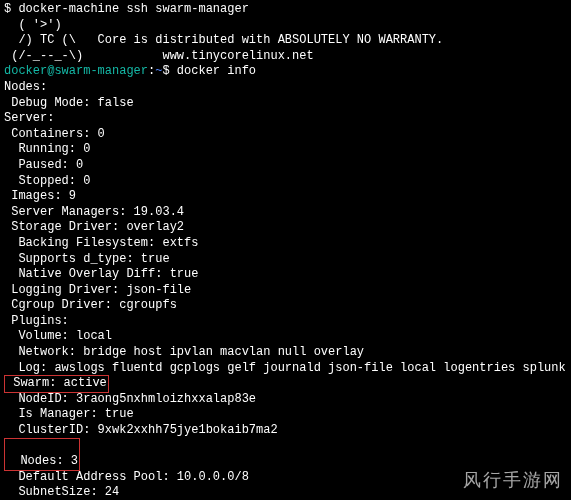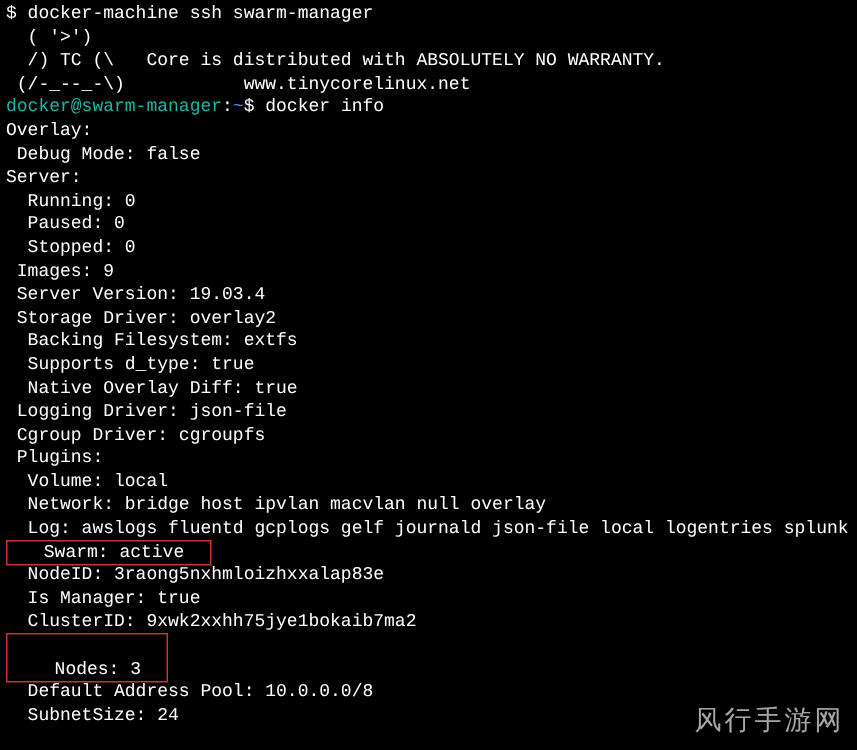--- a/index.html
+++ b/index.html
@@ -24,21 +24,21 @@
     }
     .user-host {
       color: #14b8a6;
     }
     .path {
       color: #5588ff;
     }
     .highlight-box {
       border: 1px solid #cc3333;
       display: inline-block;
-      padding: 0 17px;
+      padding: 0 1px;
       margin: -1px 0;
     }
     .watermark {
       position: absolute;
       bottom: 8px;
       right: 8px;
       color: rgba(255,255,255,0.65);
       font-size: 18px;
       font-family: sans-serif;
       letter-spacing: 2px;
@@ -47,29 +47,30 @@
 </head>
 <body>
 
 <div class="line">$ docker-machine ssh swarm-manager</div>
 <div class="line">  ( '&gt;')</div>
 <div class="line">  /) TC (\   Core is distributed with ABSOLUTELY NO WARRANTY.</div>
 <div class="line"> (/-_--_-\)           www.tinycorelinux.net</div>
 <div class="line"></div>
 <div class="line"><span class="user-host">docker@swarm-manager</span><span>:</span><span class="path">~</span><span>$ </span><span>docker info</span></div>
 <div id="output-lines">
-    <div class="line">Overlay:</div>
+    <div class="line">Nodes:</div>
     <div class="line"> Debug Mode: false</div>
     <div class="line"></div>
     <div class="line">Server:</div>
+    <div class="line"> Containers: 0</div>
     <div class="line">  Running: 0</div>
     <div class="line">  Paused: 0</div>
     <div class="line">  Stopped: 0</div>
     <div class="line"> Images: 9</div>
-    <div class="line"> Server Version: 19.03.4</div>
+    <div class="line"> Server Managers: 19.03.4</div>
     <div class="line"> Storage Driver: overlay2</div>
     <div class="line">  Backing Filesystem: extfs</div>
     <div class="line">  Supports d_type: true</div>
     <div class="line">  Native Overlay Diff: true</div>
     <div class="line"> Logging Driver: json-file</div>
     <div class="line"> Cgroup Driver: cgroupfs</div>
     <div class="line"> Plugins:</div>
     <div class="line">  Volume: local</div>
     <div class="line">  Network: bridge host ipvlan macvlan null overlay</div>
     <div class="line">  Log: awslogs fluentd gcplogs gelf journald json-file local logentries splunk syslog</div>

